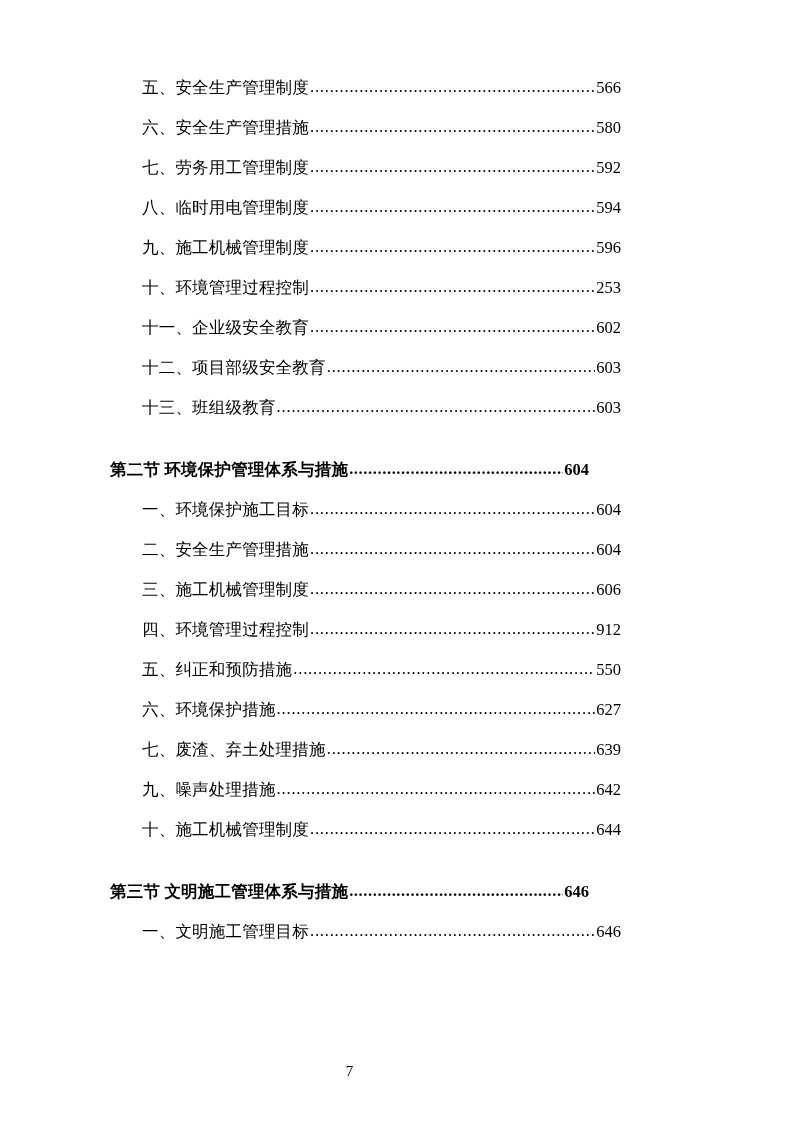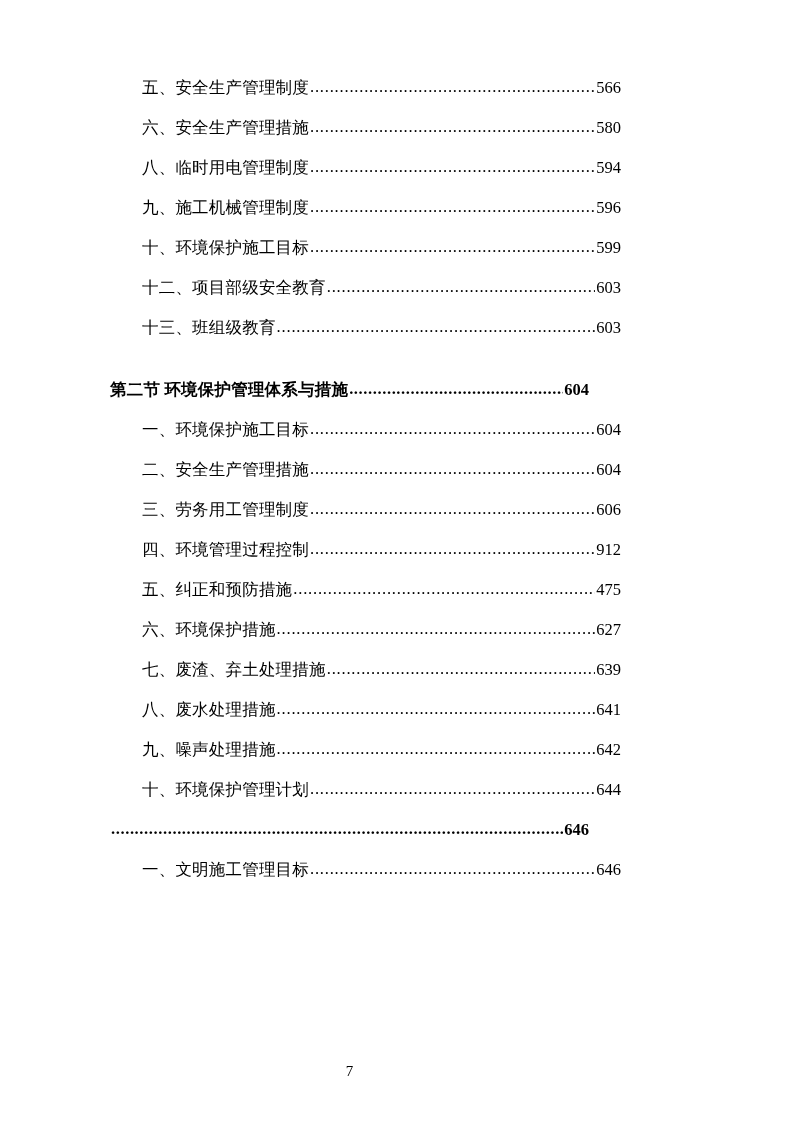--- a/index.html
+++ b/index.html
@@ -101,33 +101,43 @@
         <span class="label">五、安全生产管理制度</span>
         <span class="dots"></span>
         <span class="page-num">566</span>
       </div>
       <div class="toc-entry lvl2">
         <span class="label">六、安全生产管理措施</span>
         <span class="dots"></span>
         <span class="page-num">580</span>
       </div>
       <div class="toc-entry lvl2">
+        <span class="label">七、劳务用工管理制度</span>
+        <span class="dots"></span>
+        <span class="page-num">592</span>
+      </div>
+      <div class="toc-entry lvl2">
         <span class="label">八、临时用电管理制度</span>
         <span class="dots"></span>
         <span class="page-num">594</span>
       </div>
       <div class="toc-entry lvl2">
         <span class="label">九、施工机械管理制度</span>
         <span class="dots"></span>
         <span class="page-num">596</span>
       </div>
       <div class="toc-entry lvl2">
-        <span class="label">十、环境保护施工目标</span>
-        <span class="dots"></span>
-        <span class="page-num">599</span>
+        <span class="label">十、环境管理过程控制</span>
+        <span class="dots"></span>
+        <span class="page-num">253</span>
+      </div>
+      <div class="toc-entry lvl2">
+        <span class="label">十一、企业级安全教育</span>
+        <span class="dots"></span>
+        <span class="page-num">602</span>
       </div>
       <div class="toc-entry lvl2">
         <span class="label">十二、项目部级安全教育</span>
         <span class="dots"></span>
         <span class="page-num">603</span>
       </div>
       <div class="toc-entry lvl2">
         <span class="label">十三、班组级教育</span>
         <span class="dots"></span>
         <span class="page-num">603</span>
@@ -141,60 +151,56 @@
         <span class="label">一、环境保护施工目标</span>
         <span class="dots"></span>
         <span class="page-num">604</span>
       </div>
       <div class="toc-entry lvl2">
         <span class="label">二、安全生产管理措施</span>
         <span class="dots"></span>
         <span class="page-num">604</span>
       </div>
       <div class="toc-entry lvl2">
-        <span class="label">三、劳务用工管理制度</span>
+        <span class="label">三、施工机械管理制度</span>
         <span class="dots"></span>
         <span class="page-num">606</span>
       </div>
       <div class="toc-entry lvl2">
         <span class="label">四、环境管理过程控制</span>
         <span class="dots"></span>
         <span class="page-num">912</span>
       </div>
       <div class="toc-entry lvl2">
         <span class="label">五、纠正和预防措施</span>
         <span class="dots"></span>
-        <span class="page-num">475</span>
+        <span class="page-num">550</span>
       </div>
       <div class="toc-entry lvl2">
         <span class="label">六、环境保护措施</span>
         <span class="dots"></span>
         <span class="page-num">627</span>
       </div>
       <div class="toc-entry lvl2">
         <span class="label">七、废渣、弃土处理措施</span>
         <span class="dots"></span>
         <span class="page-num">639</span>
       </div>
       <div class="toc-entry lvl2">
-        <span class="label">八、废水处理措施</span>
-        <span class="dots"></span>
-        <span class="page-num">641</span>
-      </div>
-      <div class="toc-entry lvl2">
         <span class="label">九、噪声处理措施</span>
         <span class="dots"></span>
         <span class="page-num">642</span>
       </div>
       <div class="toc-entry lvl2">
-        <span class="label">十、环境保护管理计划</span>
+        <span class="label">十、施工机械管理制度</span>
         <span class="dots"></span>
         <span class="page-num">644</span>
       </div>
       <div class="toc-entry lvl1">
+        <span class="label">第三节  文明施工管理体系与措施</span>
         <span class="dots"></span>
         <span class="page-num">646</span>
       </div>
       <div class="toc-entry lvl2">
         <span class="label">一、文明施工管理目标</span>
         <span class="dots"></span>
         <span class="page-num">646</span>
       </div>
     </div>
   <div class="footer">7</div>

